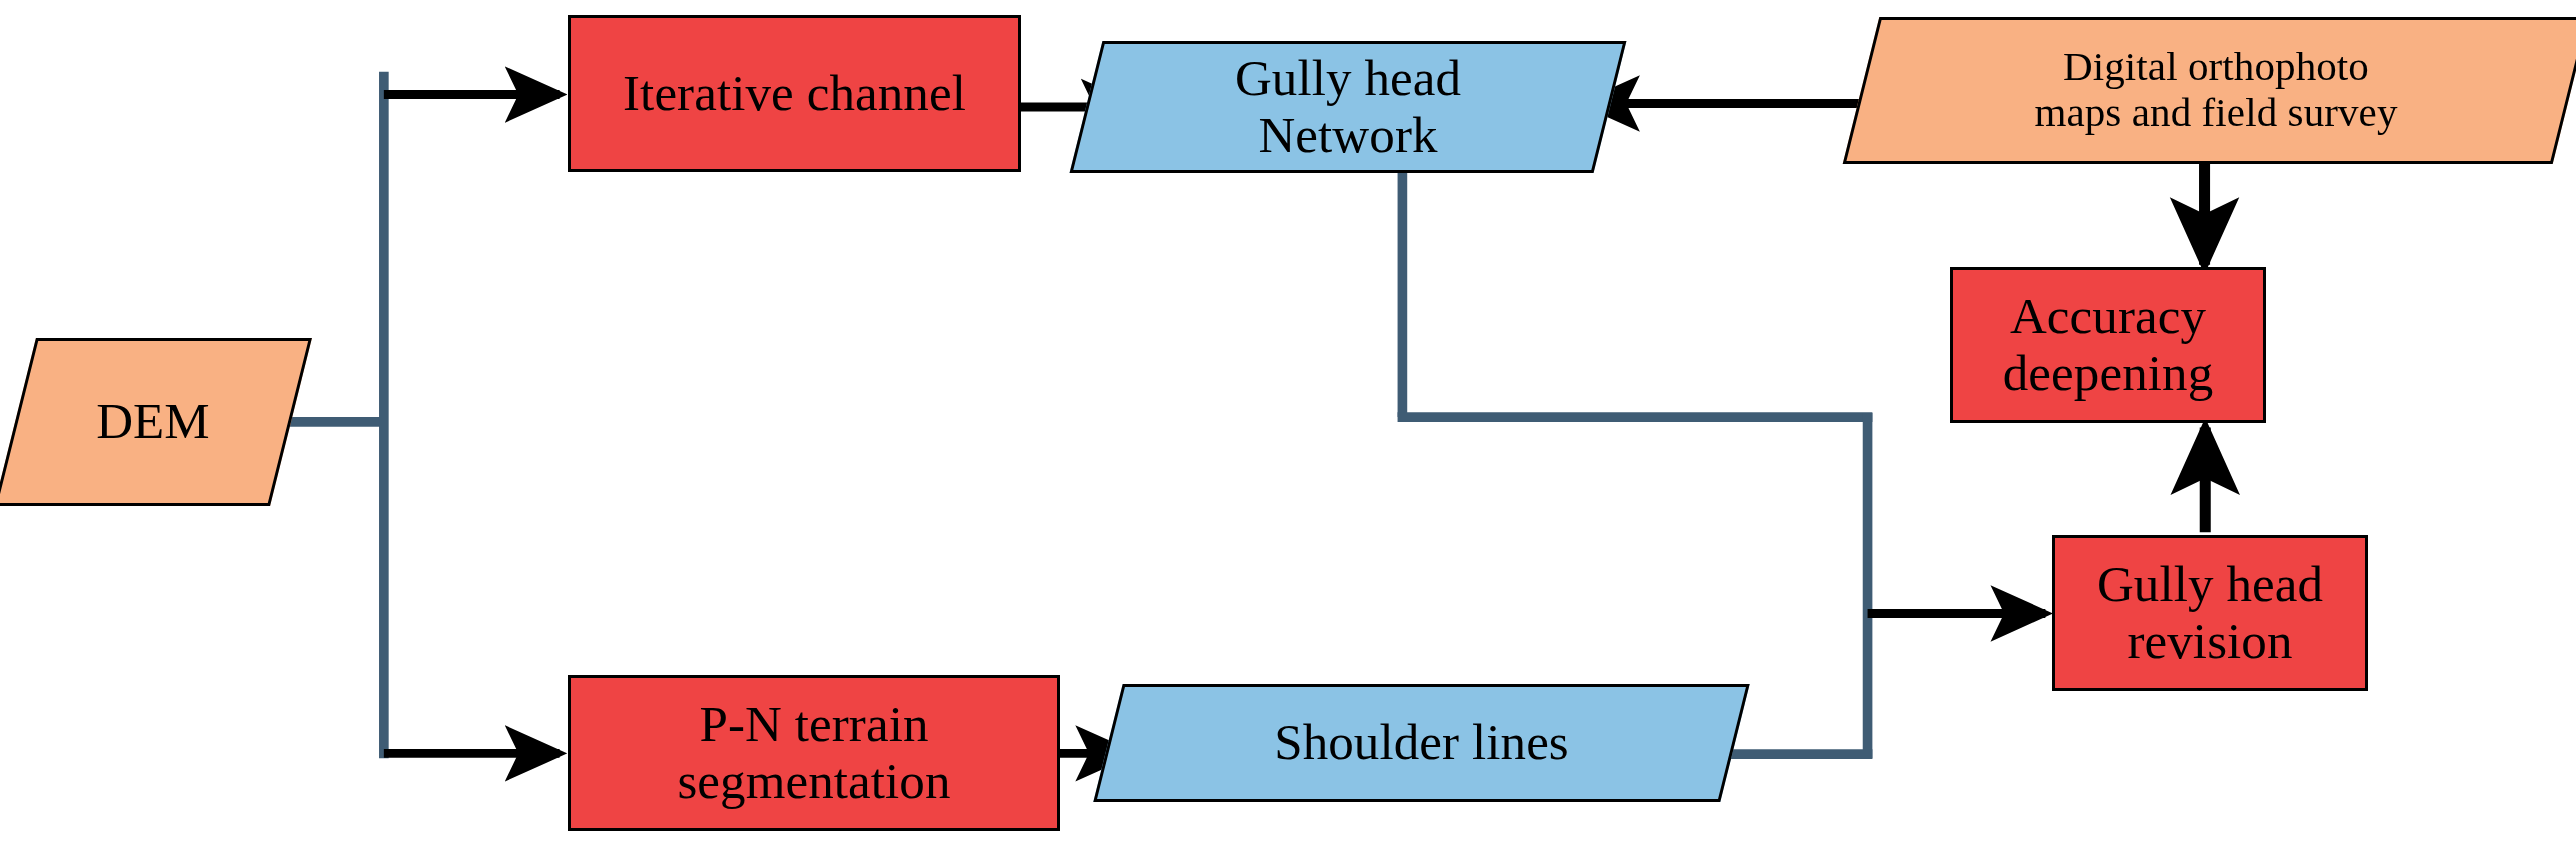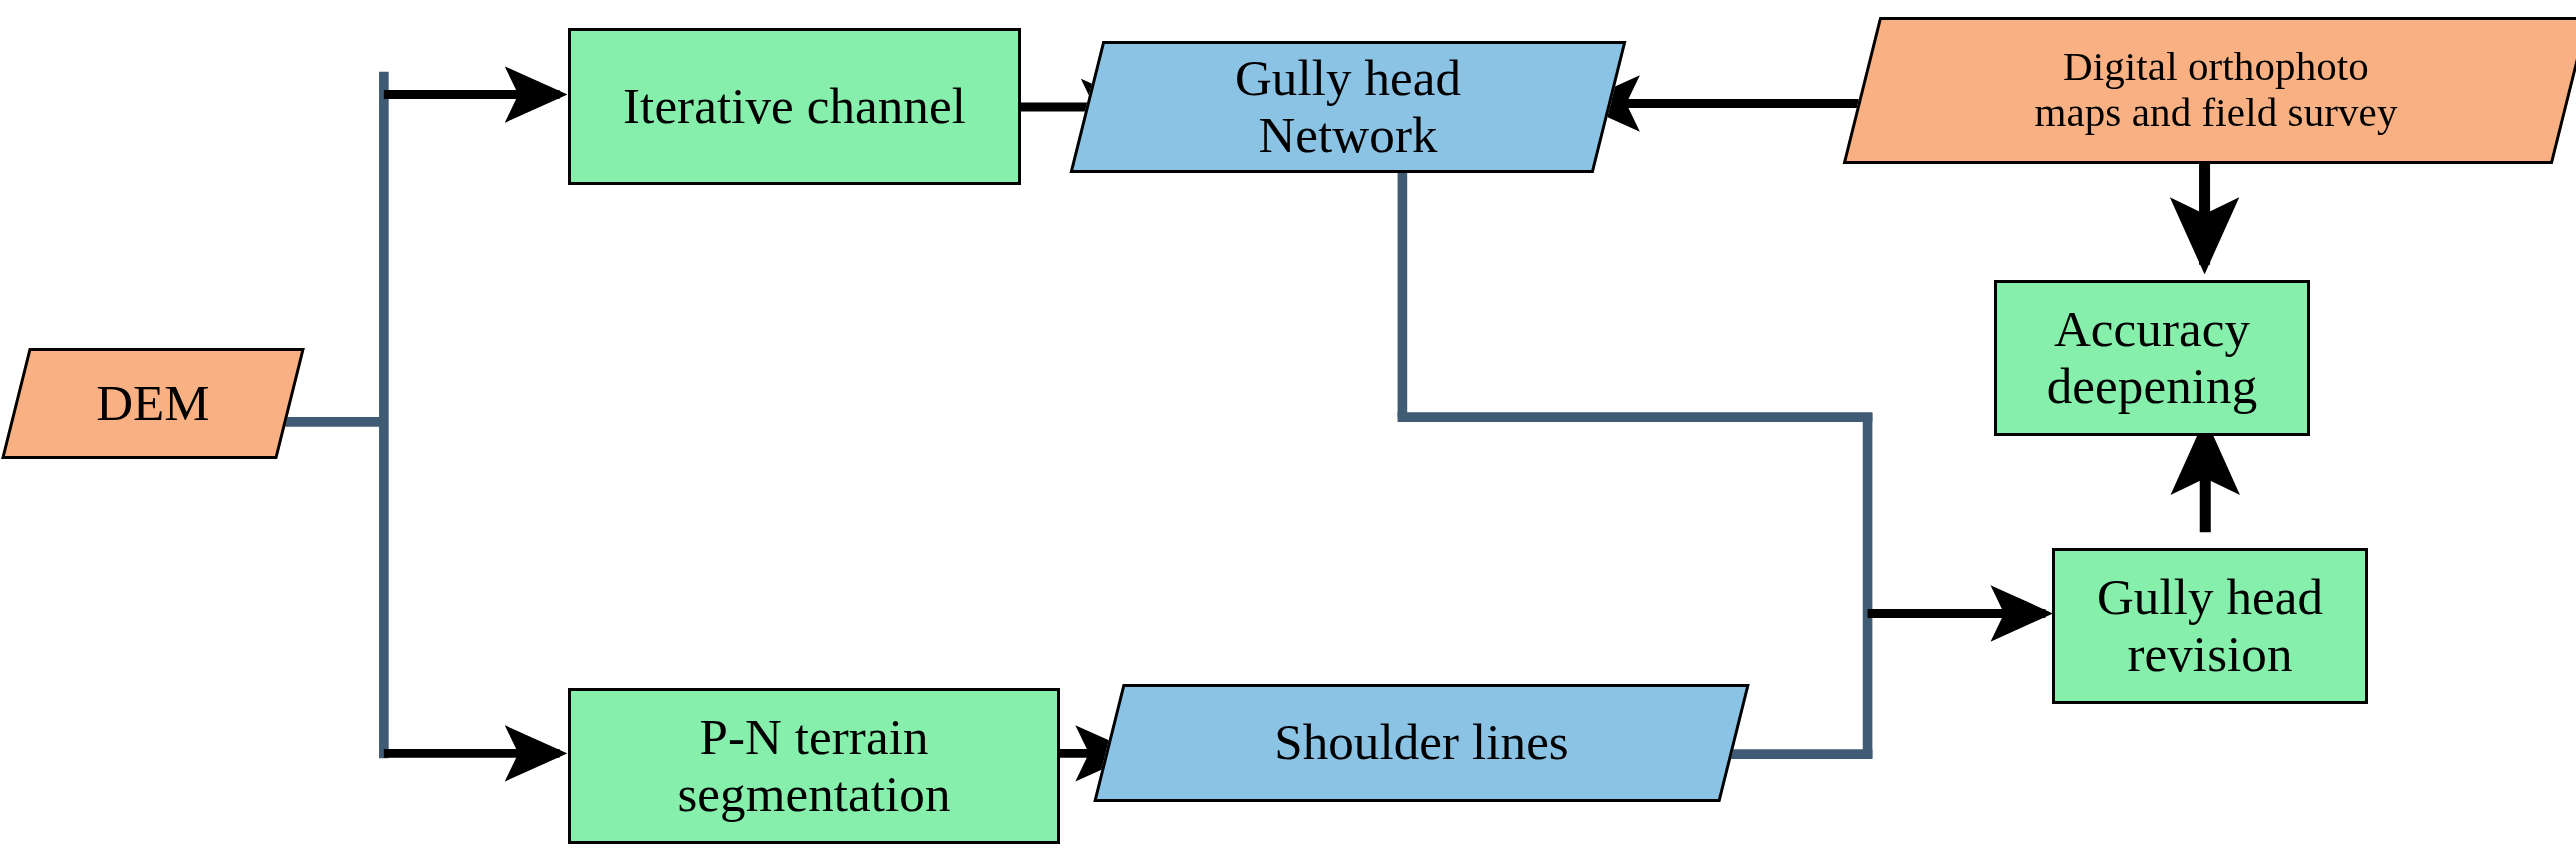--- a/index.html
+++ b/index.html
@@ -35,23 +35,22 @@
     letter-spacing: 0.1px;
   }
   .node .label {
     display: block;
     width: 100%;
     padding: 0 6.9px;
     box-sizing: border-box;
   }
   
   .rect {
-    background: #86efac;
+    background: #ef4444;
     border: 3.4px solid #000000;
-    margin-top: 13px;
   }
   
   .para {
     border: 0;
   }
   .para .shape {
     position: absolute;
     left: 0; top: 0;
     width: 100%; height: 100%;
     border: 3.4px solid #000000;
@@ -99,21 +98,21 @@
 
     <line x1="3199" y1="232" x2="3199" y2="384" stroke="#000000" stroke-width="16" marker-end="url(#arrowBlack)"></line>
 
     <line x1="3200" y1="772" x2="3200" y2="620" stroke="#000000" stroke-width="16" marker-end="url(#arrowBlack)"></line>
 
     <line x1="1467" y1="1093" x2="1640" y2="1093" stroke="#000000" stroke-width="13" marker-end="url(#arrowBlack)"></line>
 
     <line x1="2710" y1="890" x2="2968" y2="890" stroke="#000000" stroke-width="13" marker-end="url(#arrowBlack)"></line>
   </svg>
 
-  <div class="node para orange" style="left:15px; top:348px; width:276px; height:111px; font-size:51px;">
+  <div class="node para orange" style="left:15px; top:338px; width:276px; height:168px; font-size:51px;">
     <span class="shape"></span>
     <span class="label">DEM</span>
   </div>
 
   <div class="node rect" style="left:568px; top:15px; width:453px; height:157px; font-size:51px;">
     <span class="label">
       <span>Iterative channel</span><br>
     </span>
   </div>
 
@@ -126,21 +125,21 @@
   </div>
 
   <div class="node para orange" style="left:1861px; top:16.5px; width:710px; height:147px; font-size:41px;">
     <span class="shape"></span>
     <span class="label">
       <span>Digital orthophoto</span><br>
       <span>maps and field survey</span>
     </span>
   </div>
 
-  <div class="node rect" style="left:1994px; top:267px; width:316px; height:156px; font-size:51px;">
+  <div class="node rect" style="left:1950px; top:267px; width:316px; height:156px; font-size:51px;">
     <span class="label">
       <span>Accuracy</span><br>
       <span>deepening</span>
     </span>
   </div>
 
   <div class="node rect" style="left:2052px; top:535px; width:316px; height:156px; font-size:51px;">
     <span class="label">
       <span>Gully head</span><br>
       <span>revision</span>

